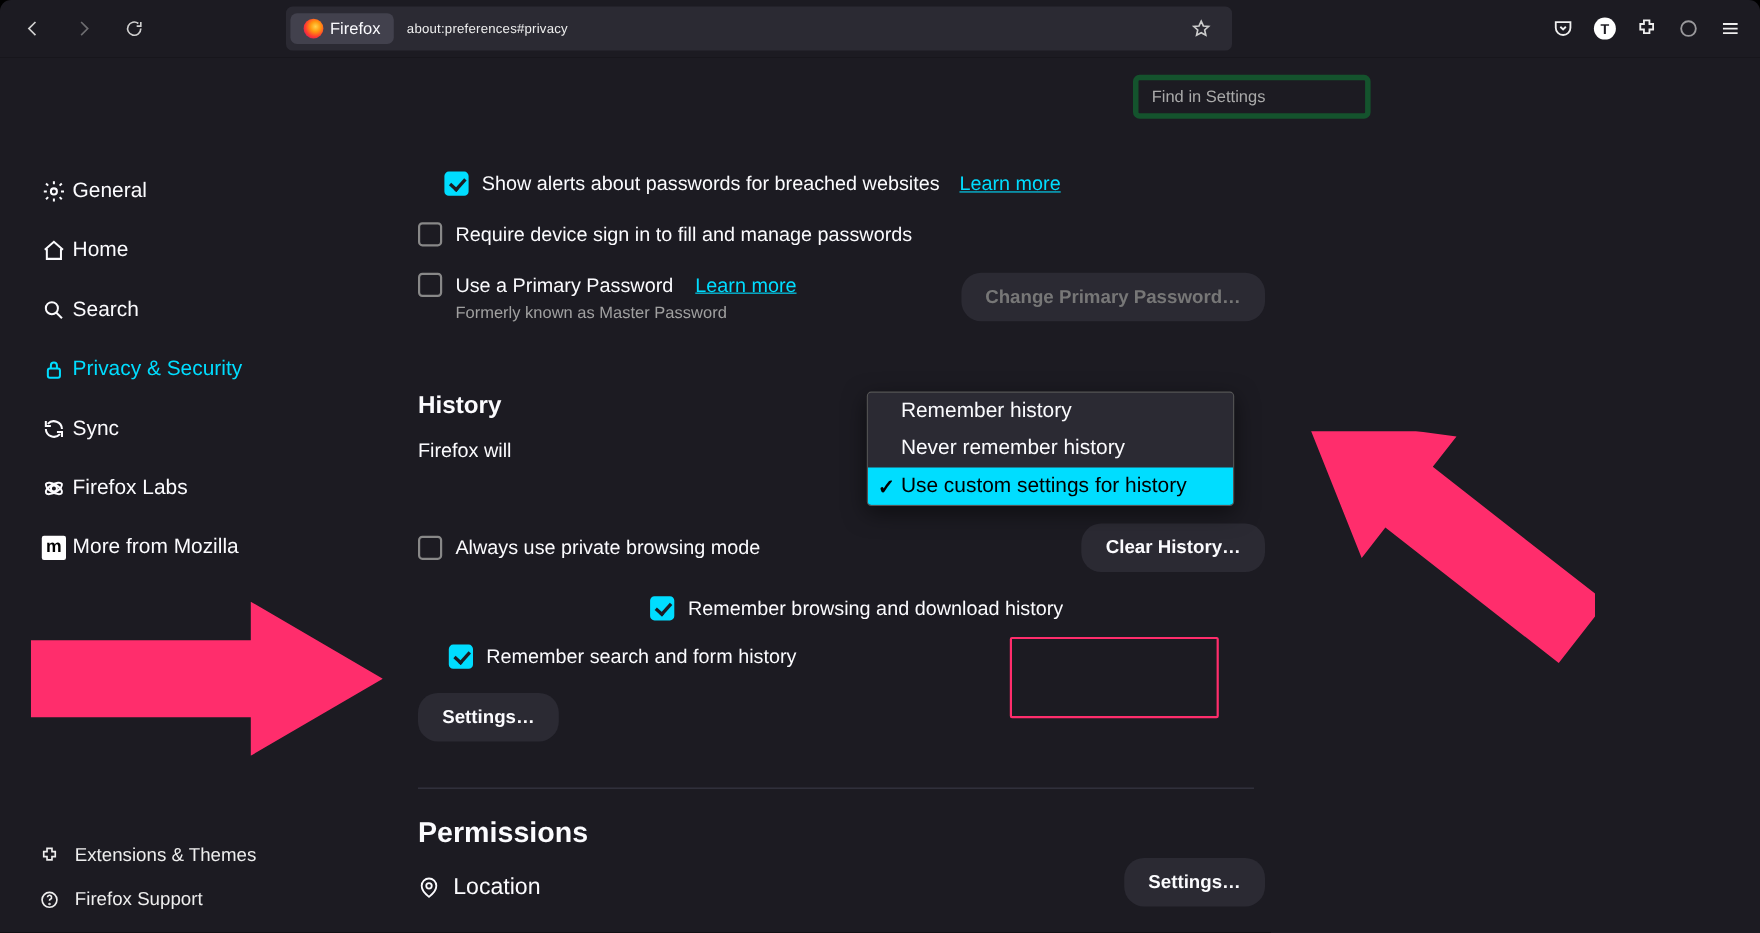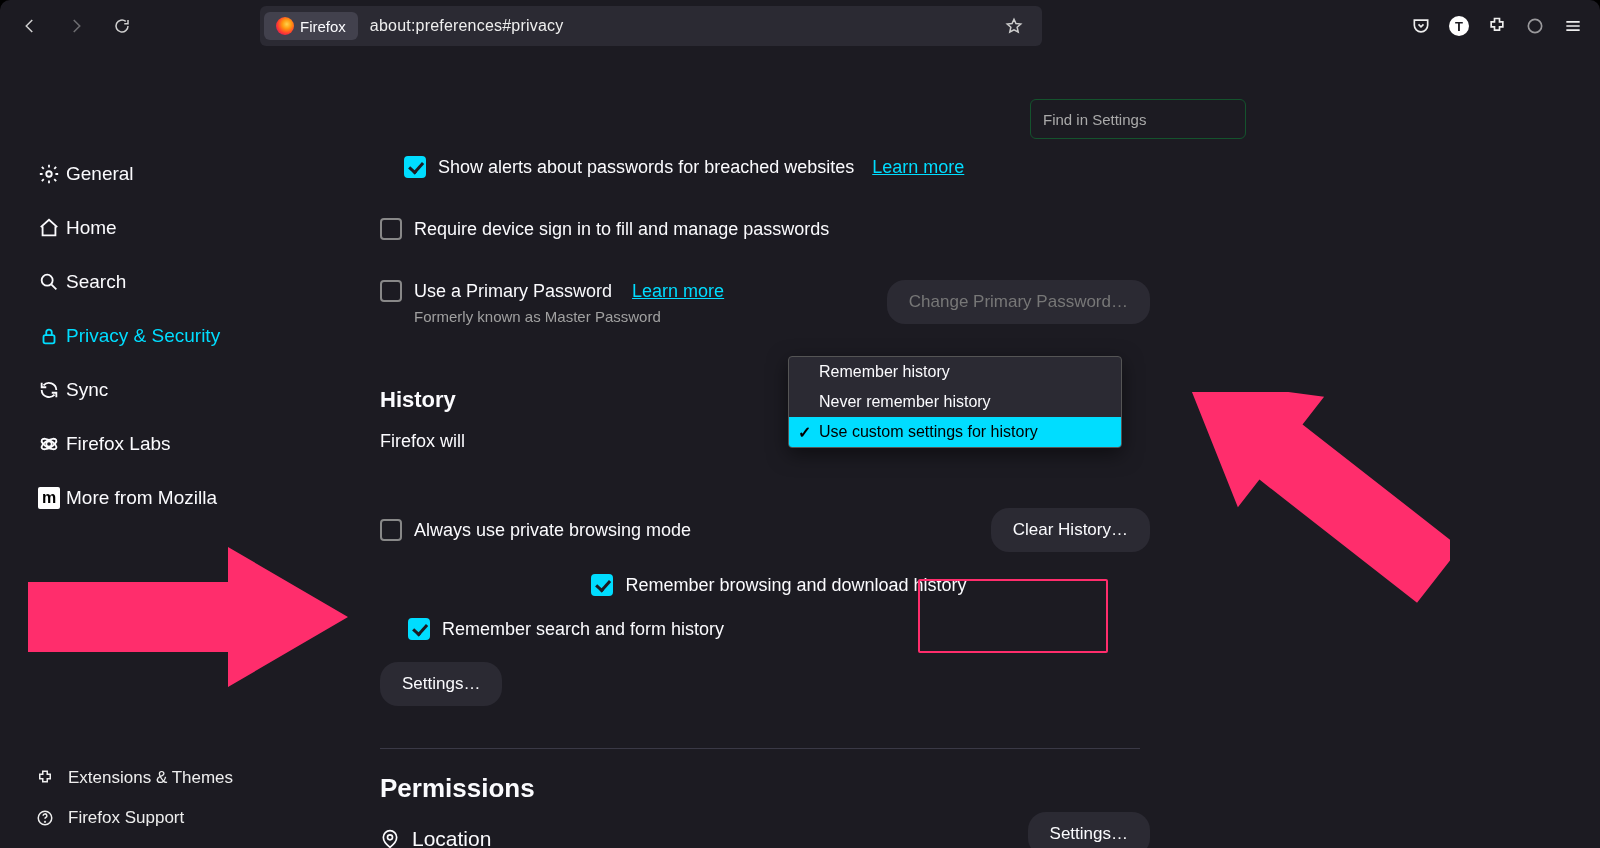--- a/index.html
+++ b/index.html
@@ -14,34 +14,34 @@
     color: #fbfbfe;
     border-top-left-radius: 10px;
     border-top-right-radius: 10px;
   }
   .nav-btn {
     width: 36px; height: 36px; display: flex; align-items: center; justify-content: center;
     border-radius: 6px; color: #d0d0d0; cursor: pointer;
   }
   .nav-btn svg { width: 18px; height: 18px; stroke: currentColor; fill: none; stroke-width: 2; }
   .nav-btn.dim { opacity: .45; }
-  .url-row { flex: 0 0 auto; width: 782px; margin-left: 110px; }
+  .url-row { flex: 0 0 auto; width: 860px; margin-left: 110px; }
   .urlbar {
     background: #2b2a33; height: 40px; border-radius: 6px;
     display: flex; align-items: center; padding: 0 10px 0 4px;
     color: #fbfbfe;
   }
   .ff-badge {
     display: inline-flex; align-items: center; gap: 6px;
     background: #42414d; padding: 5px 12px; border-radius: 6px;
     font-size: 15px; font-weight: 500;
   }
   .ff-logo { width: 18px; height: 18px; border-radius: 50%;
      background: radial-gradient(circle at 60% 40%, #ffd24c 0%, #ff980e 30%, #ff3b30 60%, #b5007f 100%); }
-  .url-text { margin-left: 12px; font-size: 16px; color: #eee; letter-spacing: .2px; }
+  .url-text { margin-left: 12px; font-size: 12px; color: #eee; letter-spacing: .2px; }
   .url-flex { flex: 1; }
   .star-icon { color: #ccc; }
   .right-icons { display: flex; align-items: center; gap: 16px; margin-left: auto; padding-right: 4px; }
   .right-icons .ic { width: 22px; height: 22px; display:flex; align-items:center; justify-content:center; color:#eee; cursor:pointer; }
   .right-icons svg { width: 20px; height: 20px; stroke: currentColor; fill: none; stroke-width: 2; }
   .avatar-dot { width: 20px; height: 20px; background: #fff; color: #1c1b22; border-radius: 50%; font-weight: 700; font-size: 13px; display:flex;align-items:center;justify-content:center; }
 
   .page {
     position: relative;
     width: 100%; height: 796px;
@@ -66,52 +66,52 @@
   .side-sub {
     display: flex; align-items: center; gap: 14px;
     padding: 10px 18px; font-size: 17px; color: #eee; cursor:pointer;
   }
   .side-sub svg { width:18px;height:18px;stroke:currentColor;fill:none;stroke-width:2; }
 
   .main {
     position: relative; flex: 1; padding: 28px 0 0 62px;
   }
   .search-box {
-    position: absolute; right: 354px; top: 47px;
+    position: absolute; right: 354px; top: 16px;
     width: 216px; height: 40px;
-    border: 1px solid #14532d; border-radius: 6px;
+    border: 5px solid #14532d; border-radius: 6px;
     display: flex; align-items: center; padding: 0 12px;
     color: #aaa; font-size: 15px; background: transparent;
   }
 
   .row { display: flex; align-items: center; gap: 12px; font-size: 18px; }
   .chk {
     width: 22px; height: 22px; border: 2px solid #888; border-radius: 4px;
     display: inline-flex; align-items: center; justify-content: center;
     background: transparent; flex-shrink: 0;
   }
   .chk.on { background: #00ddff; border-color: #00ddff; }
   .chk.on::after { content: ""; width: 6px; height: 11px; border: solid #1c1b22; border-width: 0 3px 3px 0; transform: rotate(42deg) translateY(-1px); }
   .link { color: #00ddff; text-decoration: underline; cursor:pointer; }
   .muted { color: #a0a0a0; font-size: 15px; margin-top: 6px; }
 
   .section-title { font-size: 22px; font-weight: 700; margin-top: 60px; }
   .btn {
     background: #2b2a33; border: none; color: #fbfbfe;
-    padding: 12px 22px; font-size: 17px; font-weight: 400;
+    padding: 12px 22px; font-size: 17px; font-weight: 700;
     border-radius: 18px; cursor: pointer; white-space: nowrap;
   }
   .btn.disabled { color: #777; }
   .dropdown {
     position: absolute; left: 470px; top: 304px; width: 334px;
     background: #2b2a33; border: 1px solid #555; border-radius: 4px;
     overflow: hidden; z-index: 20;
     box-shadow: 0 6px 20px rgba(0,0,0,.5);
   }
-  .dd-item { padding: 6px 10px 6px 30px; font-size: 16px; position: relative; cursor:pointer; }
+  .dd-item { padding: 6px 10px 6px 30px; font-size: 19px; position: relative; cursor:pointer; }
   .dd-item.sel { background: #00ddff; color: #000; }
   .dd-item.sel::before { content:"✓"; position:absolute; left:9px; top:6px; font-weight:700; }
 
   hr.sep { border: none; border-top: 1px solid #3a3946; margin: 42px 0 24px 0; width: 760px; }
 
   .arrow {
     position: absolute; z-index: 30;
     pointer-events: none;
   }
   .arrow svg { width: 100%; height: 100%; }
@@ -271,21 +271,21 @@
       </div>
     </div>
   </div>
 
   <div class="main">
 
     <div class="search-box">
       <span>Find in Settings</span>
     </div>
 
-    <div style="margin-top:76px; display:flex; flex-direction:column; gap:40px; width:770px;">
+    <div style="margin-top:76px; display:flex; flex-direction:column; gap:24px; width:770px;">
       <div class="row" style="margin-left:24px;">
         <span class="chk on"></span>
         <span>Show alerts about passwords for breached websites</span>
         <span class="link" style="margin-left:6px;">Learn more</span>
       </div>
       <div class="row">
         <span class="chk"></span>
         <span>Require device sign in to fill and manage passwords</span>
       </div>
       <div style="display:flex; align-items:flex-start; justify-content:space-between;">

